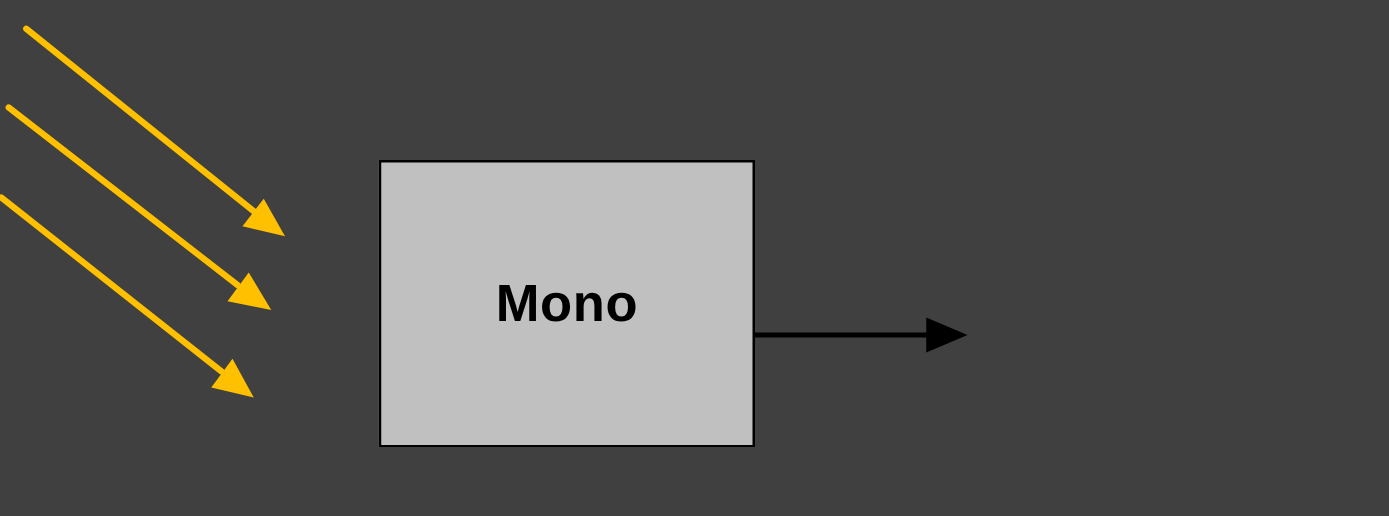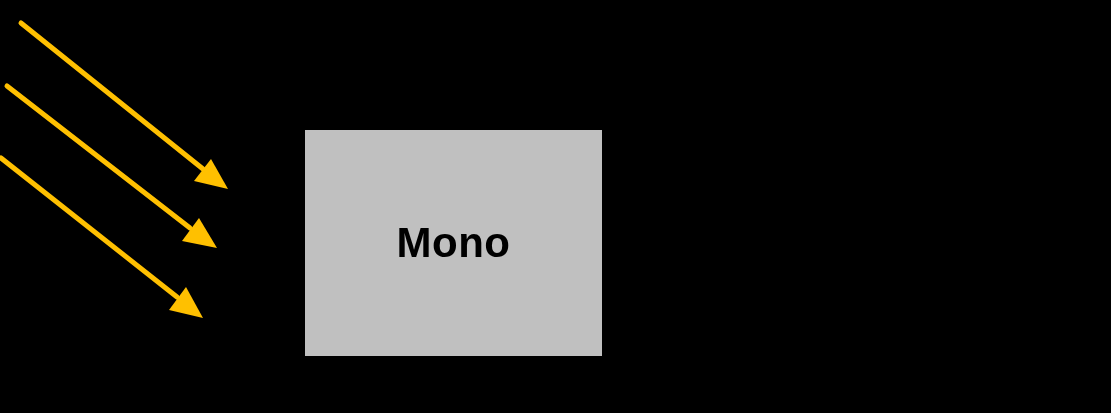--- a/index.html
+++ b/index.html
@@ -5,21 +5,21 @@
   html, body {
     margin: 0;
     padding: 0;
     background: #ffffff;
     font-family: "Liberation Sans", sans-serif;
   }
   .canvas {
     position: relative;
     width: 1111px;
     height: 413px;
-    background: #000000;
+    background: #404040;
     overflow: hidden;
   }
   .diagram-svg {
     position: absolute;
     left: 0;
     top: 0;
     width: 1111px;
     height: 413px;
   }
   .node {

